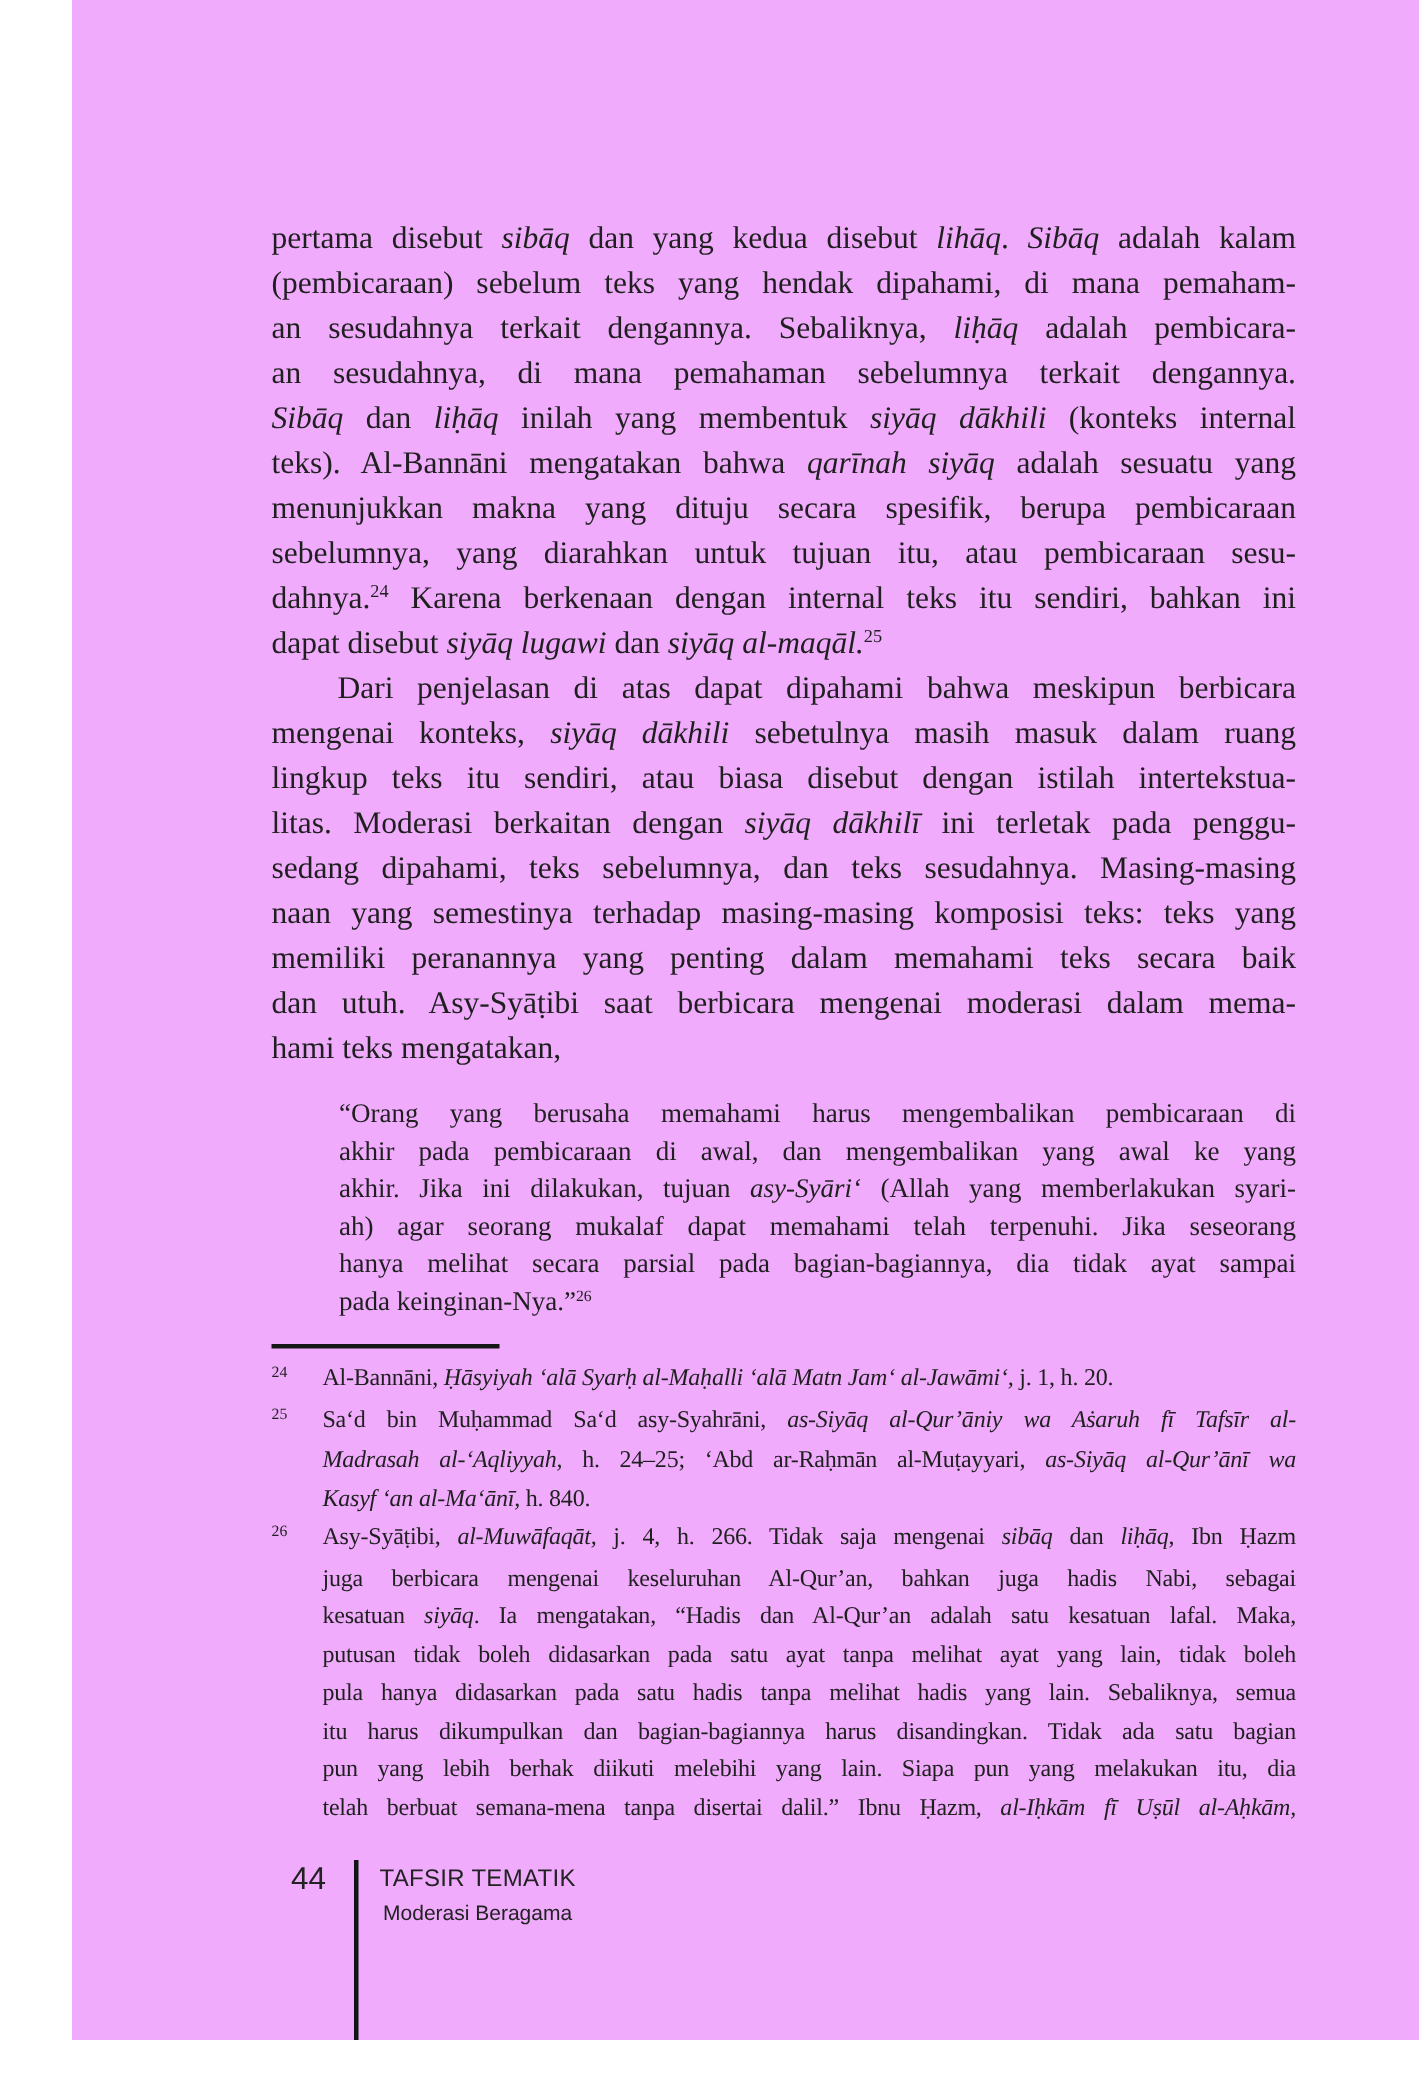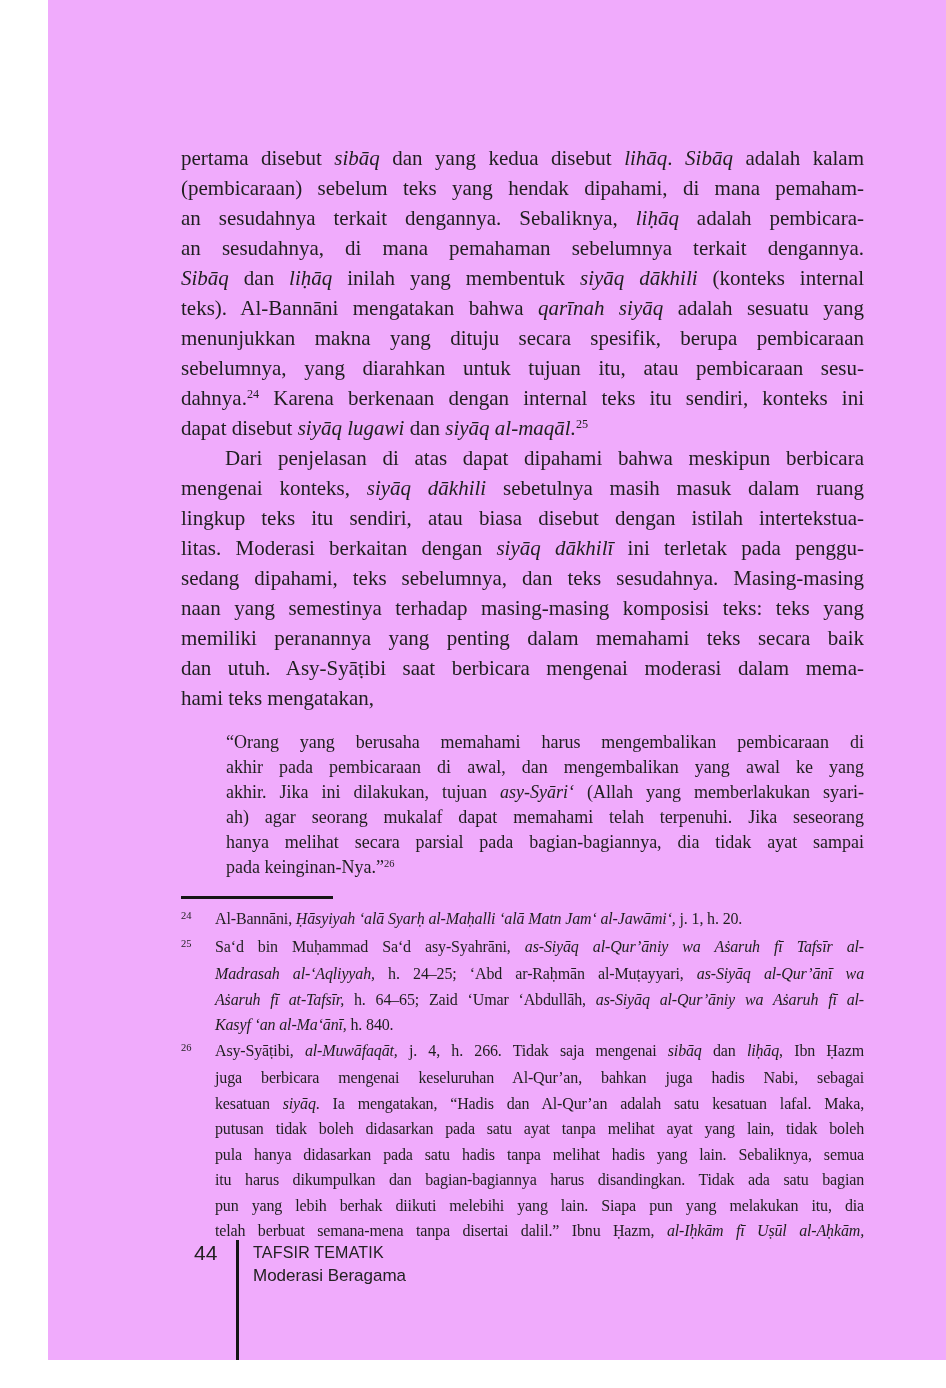--- a/index.html
+++ b/index.html
@@ -94,40 +94,41 @@
     position: absolute;
     left: 59px;
     top: 1px;
   }
   .footer-title {
     font-size: 16px;
     line-height: 23px;
     letter-spacing: 0.2px;
   }
   .footer-subtitle {
-    font-size: 17px;
+    font-size: 14px;
     line-height: 23px;
+    text-align: center;
   }
 </style>
 </head>
 <body>
 
 <div class="page">
 
   <div class="text-block">
     <div class="para">
         <div class="line"><span>pertama disebut </span><span class="it">sibāq</span><span> dan yang kedua disebut </span><span class="it">lihāq</span><span>. </span><span class="it">Sibāq</span><span> adalah kalam</span></div>
         <div class="line"><span>(pembicaraan) sebelum teks yang hendak dipahami, di mana pemaham-</span></div>
         <div class="line"><span>an sesudahnya terkait dengannya. Sebaliknya, </span><span class="it">liḥāq</span><span> adalah pembicara-</span></div>
         <div class="line"><span>an sesudahnya, di mana pemahaman sebelumnya terkait dengannya.</span></div>
         <div class="line"><span class="it">Sibāq</span><span> dan </span><span class="it">liḥāq</span><span> inilah yang membentuk </span><span class="it">siyāq dākhili</span><span> (konteks internal</span></div>
         <div class="line"><span>teks). Al-Bannāni mengatakan bahwa </span><span class="it">qarīnah siyāq</span><span> adalah sesuatu yang</span></div>
         <div class="line"><span>menunjukkan makna yang dituju secara spesifik, berupa pembicaraan</span></div>
         <div class="line"><span>sebelumnya, yang diarahkan untuk tujuan itu, atau pembicaraan sesu-</span></div>
-        <div class="line"><span>dahnya.</span><span class="sup">24</span><span> Karena berkenaan dengan internal teks itu sendiri, konteks ini</span></div>
+        <div class="line"><span>dahnya.</span><span class="sup">24</span><span> Karena berkenaan dengan internal teks itu sendiri, bahkan ini</span></div>
         <div class="line line-last"><span>dapat disebut </span><span class="it">siyāq lugawi</span><span> dan </span><span class="it">siyāq al-maqāl.</span><span class="sup">25</span></div>
       </div>
     <div class="para">
         <div class="line first-indent"><span>Dari penjelasan di atas dapat dipahami bahwa meskipun berbicara</span></div>
         <div class="line"><span>mengenai konteks, </span><span class="it">siyāq dākhili</span><span> sebetulnya masih masuk dalam ruang</span></div>
         <div class="line"><span>lingkup teks itu sendiri, atau biasa disebut dengan istilah intertekstua-</span></div>
         <div class="line"><span>litas. Moderasi berkaitan dengan </span><span class="it">siyāq dākhilī</span><span> ini terletak pada penggu-</span></div>
         <div class="line"><span>sedang dipahami, teks sebelumnya, dan teks sesudahnya. Masing-masing</span></div>
         <div class="line"><span>naan yang semestinya terhadap masing-masing komposisi teks: teks yang</span></div>
         <div class="line"><span>memiliki peranannya yang penting dalam memahami teks secara baik</span></div>
@@ -143,21 +144,20 @@
         <div class="line line-last"><span>pada keinginan-Nya.”</span><span class="sup">26</span></div>
       </blockquote>
     <div class="fnsep"></div>
     <section class="footnotes">
         <div class="footnote">
           <div class="line line-last"><span class="fn-marker">24</span><span>Al-Bannāni, </span><span class="it">Ḥāsyiyah ‘alā Syarḥ al-Maḥalli ‘alā Matn Jam‘ al-Jawāmi‘,</span><span> j. 1, h. 20.</span></div>
         </div>
         <div class="footnote">
           <div class="line"><span class="fn-marker">25</span><span>Sa‘d bin Muḥammad Sa‘d asy-Syahrāni, </span><span class="it">as-Siyāq al-Qur’āniy wa Aṡaruh fī Tafsīr al-</span></div>
           <div class="line cont"><span class="it">Madrasah al-‘Aqliyyah,</span><span> h. 24–25; ‘Abd ar-Raḥmān al-Muṭayyari, </span><span class="it">as-Siyāq al-Qur’ānī wa</span></div>
-          <div class="line cont"><span class="it">Aṡaruh fī at-Tafsīr,</span><span> h. 64–65; Zaid ‘Umar ‘Abdullāh, </span><span class="it">as-Siyāq al-Qur’āniy wa Aṡaruh fī al-</span></div>
           <div class="line line-last cont"><span class="it">Kasyf ‘an al-Ma‘ānī,</span><span> h. 840.</span></div>
         </div>
         <div class="footnote">
           <div class="line"><span class="fn-marker">26</span><span>Asy-Syāṭibi, </span><span class="it">al-Muwāfaqāt,</span><span> j. 4, h. 266. Tidak saja mengenai </span><span class="it">sibāq</span><span> dan </span><span class="it">liḥāq</span><span>, Ibn Ḥazm</span></div>
           <div class="line cont"><span>juga berbicara mengenai keseluruhan Al-Qur’an, bahkan juga hadis Nabi, sebagai</span></div>
           <div class="line cont"><span>kesatuan </span><span class="it">siyāq</span><span>. Ia mengatakan, “Hadis dan Al-Qur’an adalah satu kesatuan lafal. Maka,</span></div>
           <div class="line cont"><span>putusan tidak boleh didasarkan pada satu ayat tanpa melihat ayat yang lain, tidak boleh</span></div>
           <div class="line cont"><span>pula hanya didasarkan pada satu hadis tanpa melihat hadis yang lain. Sebaliknya, semua</span></div>
           <div class="line cont"><span>itu harus dikumpulkan dan bagian-bagiannya harus disandingkan. Tidak ada satu bagian</span></div>
           <div class="line cont"><span>pun yang lebih berhak diikuti melebihi yang lain. Siapa pun yang melakukan itu, dia</span></div>

